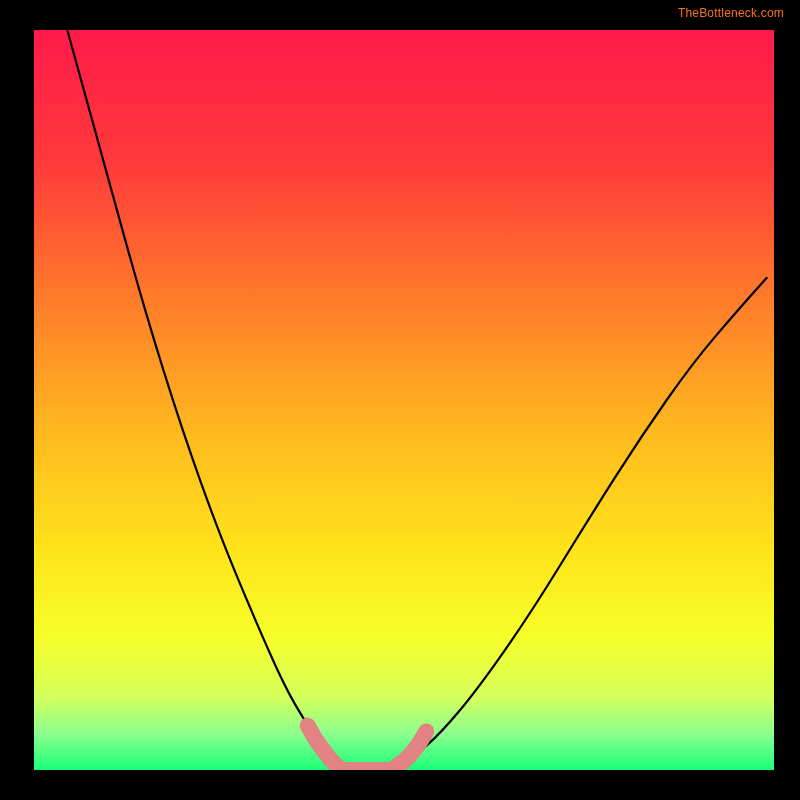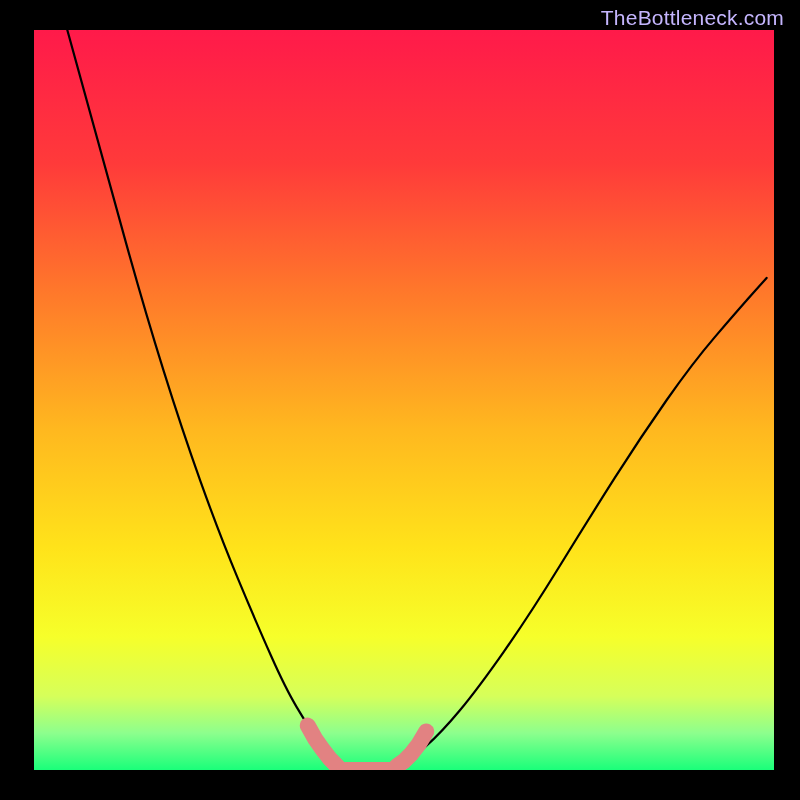--- a/index.html
+++ b/index.html
@@ -14,22 +14,22 @@
   .stage {
     position: relative;
     width: 800px;
     height: 800px;
     background: #000000;
   }
   .watermark {
     position: absolute;
     top: 6px;
     right: 16px;
-    color: #c4b5fd;
-    font-size: 21px;
+    color: #f97316;
+    font-size: 12px;
     font-weight: 500;
     letter-spacing: 0.2px;
     z-index: 10;
   }
   svg {
     position: absolute;
     top: 0;
     left: 0;
   }
 </style>

